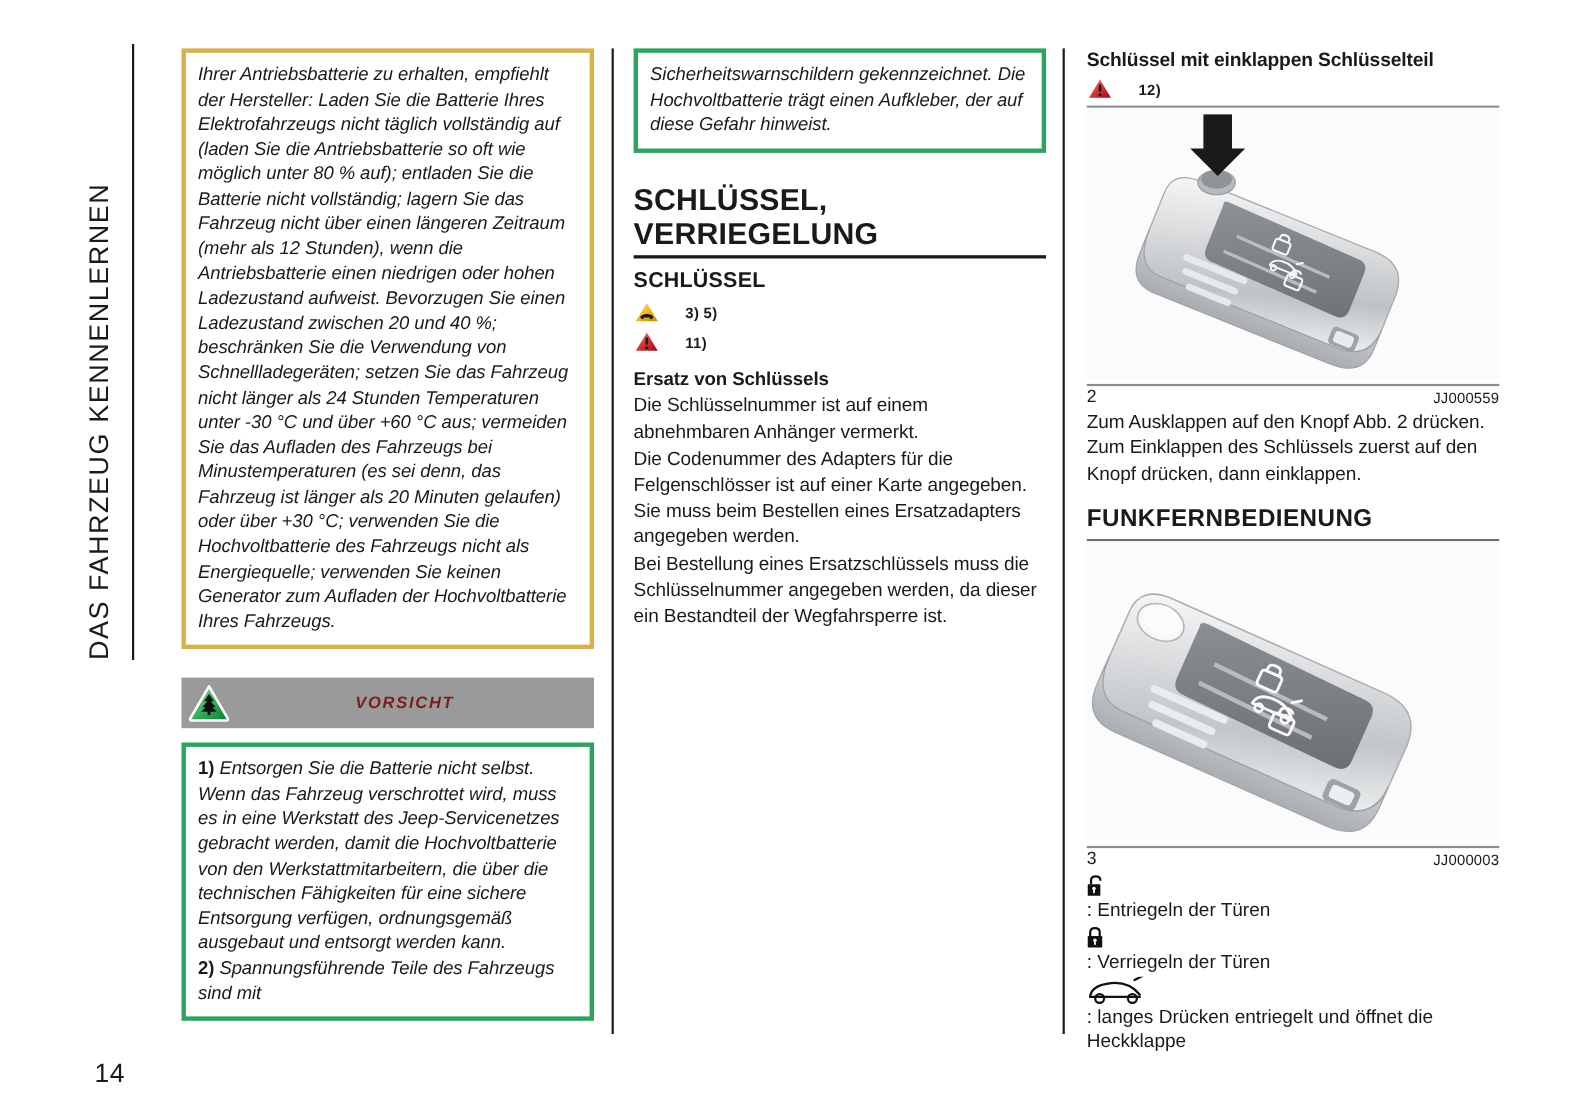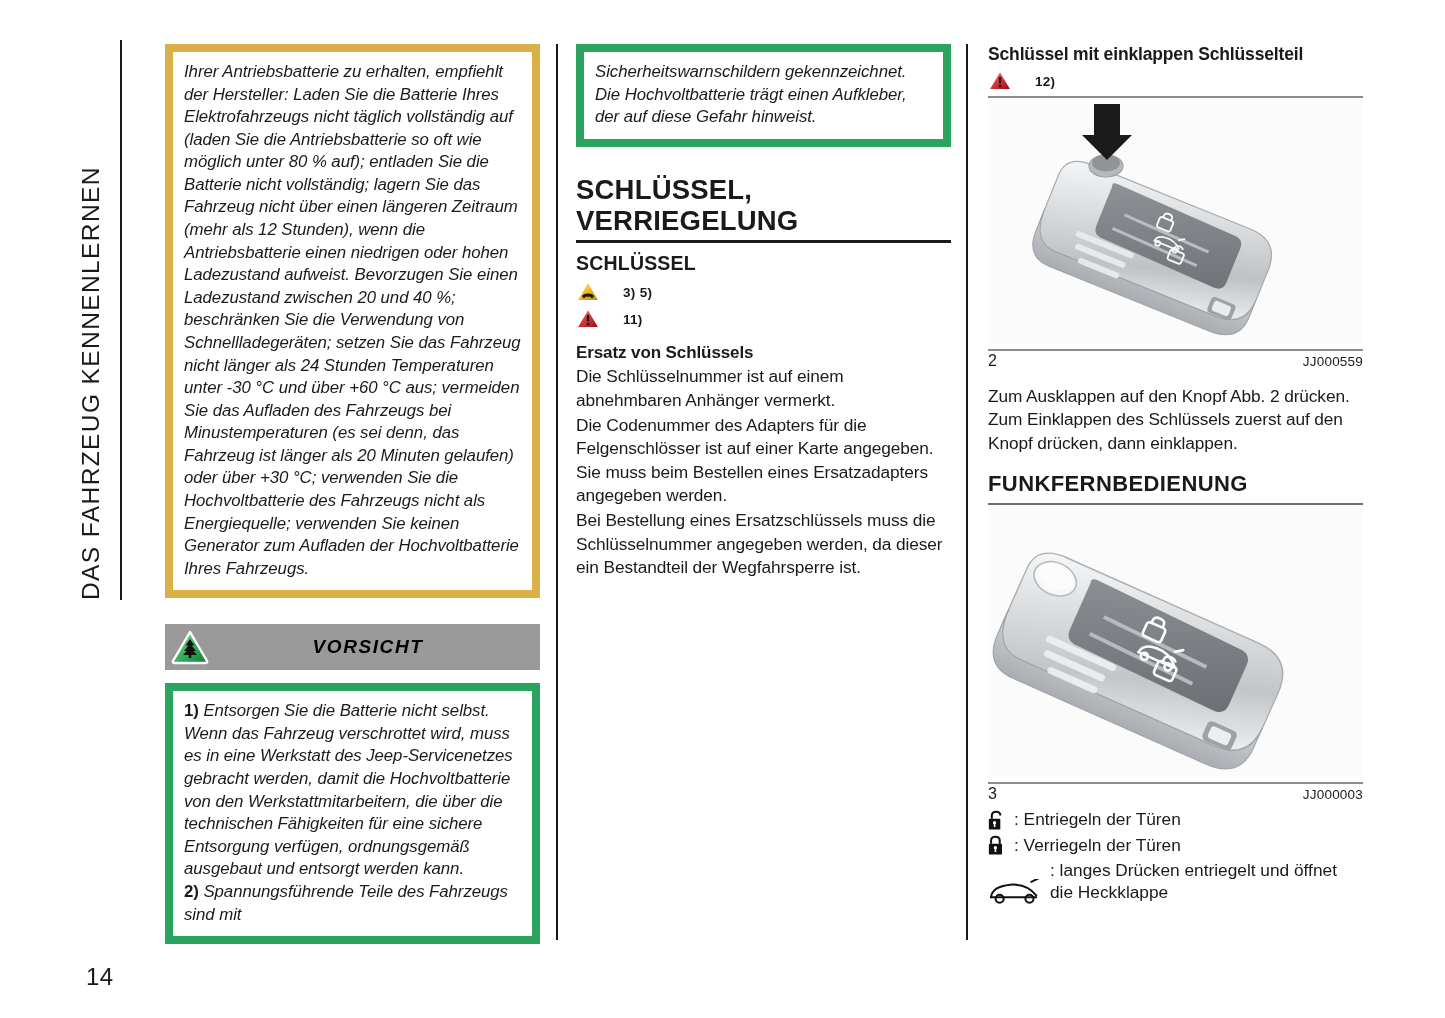--- a/index.html
+++ b/index.html
@@ -37,21 +37,21 @@
   .col-divider.d2{left:966px;}
 
   
   .col{position:absolute;top:44px;}
   .col1{left:165px;width:375px;}
   .col2{left:576px;width:375px;}
   .col3{left:988px;width:375px;}
 
   
   .box{
-    border:8px solid #f9a8d4;
+    border:4px solid #f9a8d4;
     padding:9px 11px 10px 11px;
     box-sizing:border-box;
   }
   .box.gold{border-color:#d9b148;}
   .box.green{border-color:#2ba45f;}
   .box p{
     margin:0;
     font-style:italic;
     font-size:16.8px;
     line-height:1.345;
@@ -62,22 +62,22 @@
   
   .vorsicht{
     margin-top:26px;
     height:46px;
     background:#9a9a9a;
     display:flex;align-items:center;
     position:relative;
   }
   .vorsicht .label{
     flex:1;text-align:center;
-    color:#000000;font-weight:700;font-style:italic;
-    font-size:19px;letter-spacing:1.6px;
+    color:#7f1d1d;font-weight:700;font-style:italic;
+    font-size:15px;letter-spacing:1.6px;
     padding-right:14px;
   }
   .tri-icon{width:40px;height:36px;margin-left:5px;flex:0 0 auto;}
 
   
   h1.sect{
     margin:28px 0 0 0;
     font-size:27.5px;line-height:1.12;
     font-weight:700;letter-spacing:0.2px;
     text-transform:uppercase;
@@ -114,21 +114,21 @@
 
   
   .fig-rule{height:2px;background:#8c8c8c;margin-top:5px;}
   .fig-frame{position:relative;background:#fbfbfb;}
   .fig-caption{
     position:relative;margin-top:1px;height:20px;
   }
   .fig-num{position:absolute;left:0;top:0;font-size:16px;}
   .fig-code{position:absolute;right:0;top:2px;font-size:13.5px;font-weight:400;letter-spacing:0.2px;}
 
-  .legend-row{display:flex;align-items:flex-end;margin-top:3px;}
+  .legend-row{display:flex;align-items:flex-start;margin-top:3px;flex-direction:column;}
   .legend-row .ic{flex:0 0 auto;width:26px;display:flex;justify-content:flex-start;}
   .legend-row .tx{font-size:17.3px;line-height:1.3;}
   .legend-row.car .ic{width:62px;}
 
   .page-num{
     position:absolute;left:86px;top:963px;
     font-size:24px;letter-spacing:0.5px;
   }
 </style>
 </head>
@@ -323,21 +323,21 @@
       </svg>
     </div>
 
     <div class="fig-rule"></div>
 
     <div class="fig-caption">
       <span class="fig-num">2</span>
       <span class="fig-code">JJ000559</span>
     </div>
 
-    <p class="body-p" style="margin-top:13px;">Zum Ausklappen auf den Knopf Abb. 2 drücken. Zum Einklappen des Schlüssels zuerst auf den Knopf drücken, dann einklappen.</p>
+    <p class="body-p" style="margin-top:0;">Zum Ausklappen auf den Knopf Abb. 2 drücken. Zum Einklappen des Schlüssels zuerst auf den Knopf drücken, dann einklappen.</p>
 
     <h2 class="sub2">FUNKFERNBEDIENUNG</h2>
     <div class="fig-rule" style="background:#6f6f6f;margin-top:6px;"></div>
 
     <div class="fig-frame" style="height:272px;">
       <svg viewBox="0 0 375 272" width="375" height="272" aria-hidden="true">
         <defs>
           <linearGradient id="body3" x1="0.1" y1="0" x2="0.9" y2="1">
             <stop offset="0" stop-color="#f4f5f6"></stop>
             <stop offset="0.3" stop-color="#dcdee0"></stop>

